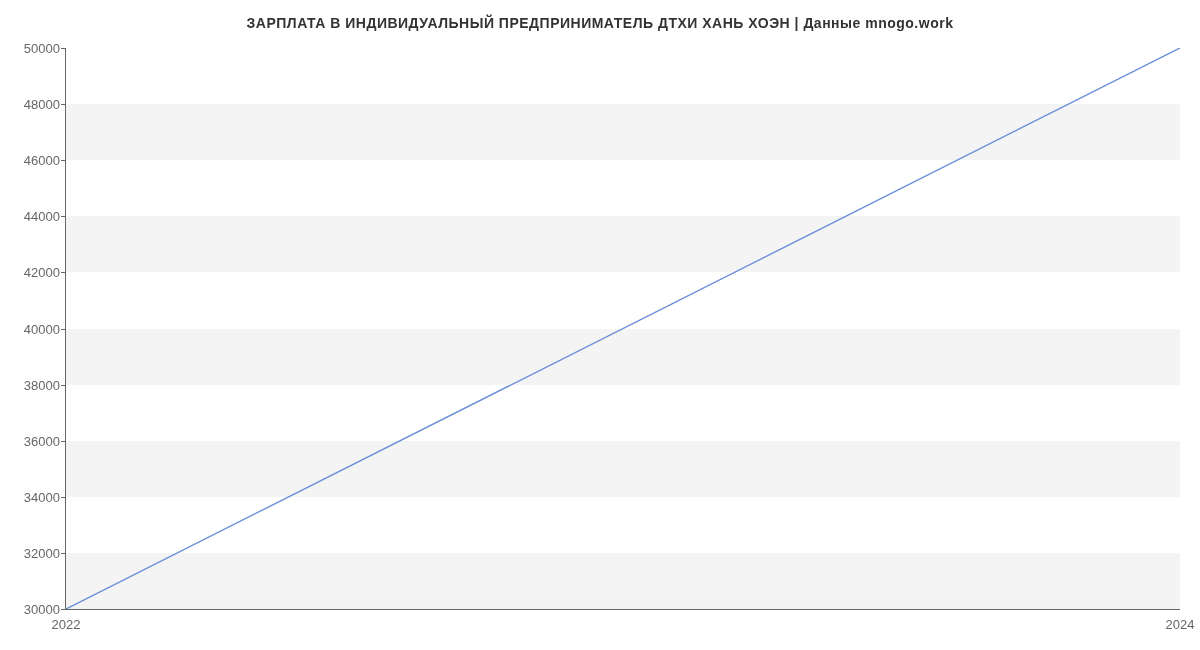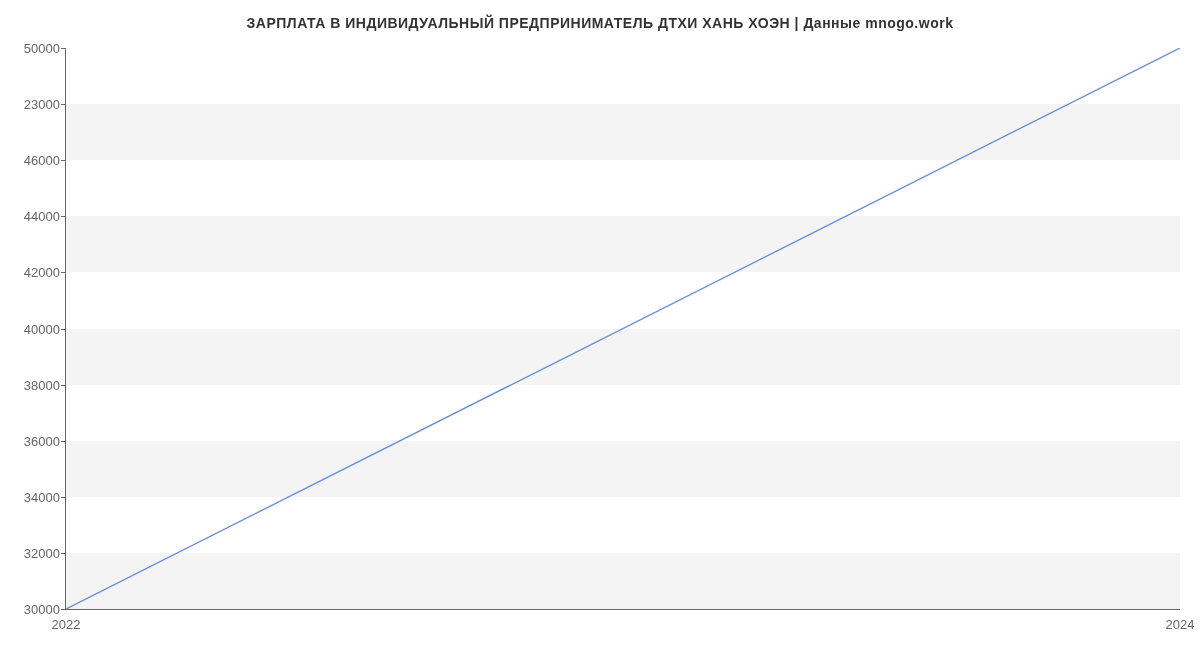--- a/index.html
+++ b/index.html
@@ -105,20 +105,20 @@
       <div class="y-tick-label" style="top: 60%;">38000</div>
       <div class="y-tick-mark" style="top: 60%;"></div>
       <div class="y-tick-label" style="top: 50%;">40000</div>
       <div class="y-tick-mark" style="top: 50%;"></div>
       <div class="y-tick-label" style="top: 40%;">42000</div>
       <div class="y-tick-mark" style="top: 40%;"></div>
       <div class="y-tick-label" style="top: 30%; margin-left: 16px;">44000</div>
       <div class="y-tick-mark" style="top: 30%;"></div>
       <div class="y-tick-label" style="top: 20%;">46000</div>
       <div class="y-tick-mark" style="top: 20%;"></div>
-      <div class="y-tick-label" style="top: 10%;">23000</div>
+      <div class="y-tick-label" style="top: 10%;">48000</div>
       <div class="y-tick-mark" style="top: 10%;"></div>
       <div class="y-tick-label" style="top: 0%;">50000</div>
       <div class="y-tick-mark" style="top: 0%;"></div>
       <div class="x-tick-label" style="left: 0%;">2022</div>
       <div class="x-tick-label" style="left: 100%;">2024</div>
     </div>
 </div>
 
 </body></html>

